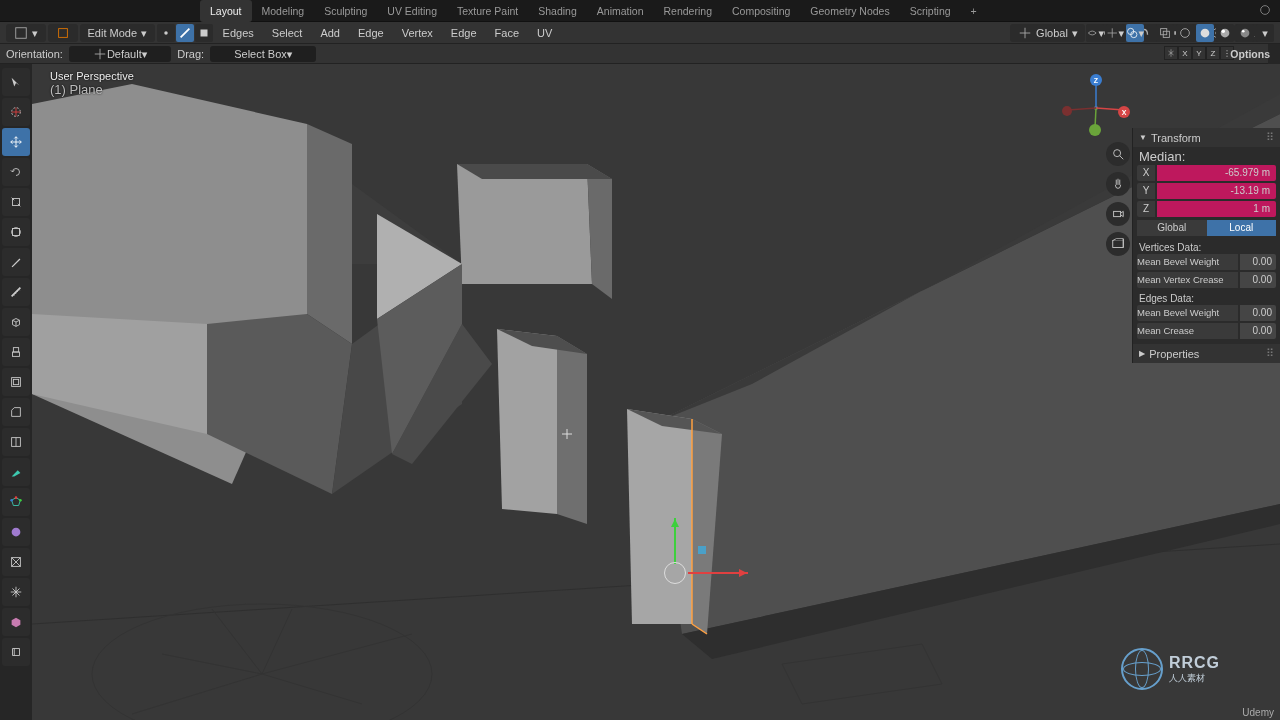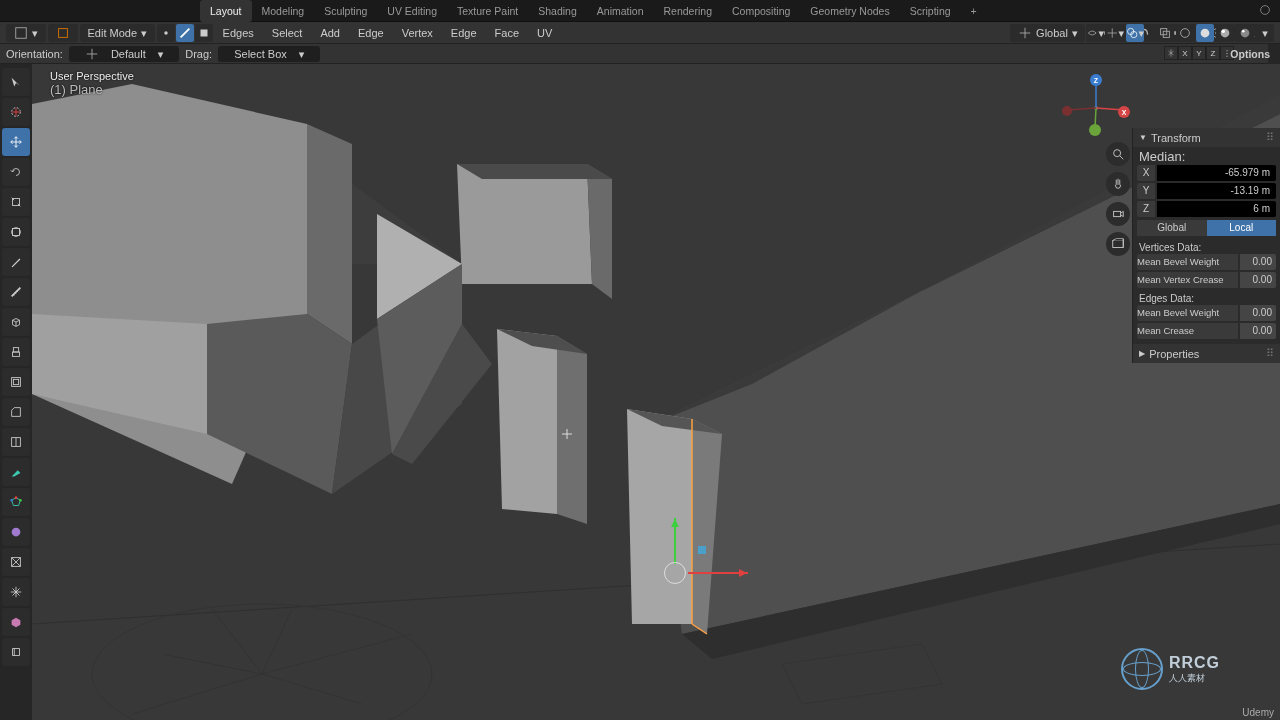--- a/index.html
+++ b/index.html
@@ -21,21 +21,21 @@
 .header2 .dropdown { background: #2b2b2b; padding: 0 8px; height: 18px; line-height: 18px; border-radius: 3px; display: flex; align-items: center; gap: 4px; cursor: pointer; }
 .header2 .menu-col { padding: 0 8px; color: #ccc; cursor: pointer; }
 .header2 .seg { display: flex; gap: 1px; }
 .header2 .seg-btn { width: 18px; height: 18px; background: #2b2b2b; border-radius: 2px; display: flex; align-items: center; justify-content: center; cursor: pointer; }
 .header2 .seg-btn.active { background: #3e72a8; }
 .header2 .spacer { flex: 1; }
 .header2 .right-cluster { position: absolute; right: 6px; top: 2px; display: flex; gap: 2px; align-items: center; }
 
 
 .header3 { position: absolute; top: 44px; left: 0; right: 12px; height: 20px; background: #333; display: flex; align-items: center; padding: 0 6px; gap: 6px; border-bottom: 1px solid #222; }
-.header3 .field { background: #1f1f1f; border-radius: 3px; padding: 0 16px; height: 16px; line-height: 16px; display: flex; align-items: center; gap: 12px; }
+.header3 .field { background: #1f1f1f; border-radius: 3px; padding: 0 24px; height: 16px; line-height: 16px; display: flex; align-items: center; gap: 0; }
 
 
 .left-toolbar { position: absolute; top: 66px; left: 0; width: 32px; bottom: 0; background: transparent; display: flex; flex-direction: column; gap: 2px; padding: 2px; }
 .tool-btn { width: 28px; height: 28px; background: #2c2c2c; border-radius: 3px; display: flex; align-items: center; justify-content: center; cursor: pointer; color: #ccc; }
 .tool-btn.active { background: #3e72a8; }
 
 
 .viewport { position: absolute; top: 64px; left: 32px; right: 0; bottom: 0; background: #383838; overflow: hidden; }
 .viewport-canvas { position: absolute; inset: 0; }
 
@@ -65,21 +65,21 @@
 .gizmo-z::before { content: ''; position: absolute; left: -3px; top: -3px; border: 4px solid transparent; border-bottom: 8px solid #3dd03d; }
 .gizmo-cube { position: absolute; top: 32px; left: 56px; width: 8px; height: 8px; background: #4aa0c8; }
 
 
 .n-panel { position: absolute; top: 64px; right: 0; width: 148px; background: #2b2b2b; border-left: 1px solid #222; }
 .n-panel .panel-hdr { background: #333; padding: 3px 6px; display: flex; align-items: center; gap: 4px; cursor: pointer; }
 .n-panel .panel-hdr .chev { font-size: 8px; }
 .n-panel .sub-label { padding: 2px 6px 0; color: #ccc; font-size: 13px; }
 .n-panel .row { display: flex; align-items: center; padding: 1px 4px; gap: 2px; }
 .n-panel .axis { background: #3a3a3a; width: 18px; height: 16px; text-align: center; line-height: 16px; border-radius: 2px 0 0 2px; font-size: 10px; }
-.n-panel .val { background: #000000; flex: 1; height: 16px; line-height: 16px; text-align: right; padding-right: 6px; border-radius: 0 2px 2px 0; font-size: 10px; }
+.n-panel .val { background: #be185d; flex: 1; height: 16px; line-height: 16px; text-align: right; padding-right: 6px; border-radius: 0 2px 2px 0; font-size: 10px; }
 .n-panel .tabs { display: flex; gap: 0; }
 .n-panel .tab-btn { flex: 1; height: 16px; background: #3a3a3a; text-align: center; line-height: 16px; font-size: 10px; cursor: pointer; }
 .n-panel .tab-btn.active { background: #3e72a8; color: #fff; }
 .n-panel .sec-label { padding: 4px 6px 0; color: #ccc; font-size: 10px; }
 .n-panel .row2 { display: flex; align-items: center; padding: 1px 4px; gap: 2px; }
 .n-panel .row2 .lbl { background: #3a3a3a; flex: 1; height: 16px; line-height: 16px; padding-left: 0; border-radius: 2px 0 0 2px; font-size: 9.5px; }
 .n-panel .row2 .num { background: #454545; width: 36px; height: 16px; line-height: 16px; text-align: right; padding-right: 4px; border-radius: 0 2px 2px 0; font-size: 10px; }
 
 
 .watermark { position: absolute; bottom: 2px; right: 6px; font-size: 10px; color: #aaa; }
@@ -482,21 +482,21 @@
     <div class="row">
         <span class="axis">X</span>
         <span class="val">-65.979 m</span>
       </div>
     <div class="row">
         <span class="axis">Y</span>
         <span class="val">-13.19 m</span>
       </div>
     <div class="row">
         <span class="axis">Z</span>
-        <span class="val">6 m</span>
+        <span class="val">1 m</span>
       </div>
     <div class="row tabs" style="padding:2px 4px;">
       <span class="tab-btn">Global</span>
       <span class="tab-btn active">Local</span>
     </div>
     <div class="sec-label">Vertices Data:</div>
     <div class="row2">
         <span class="lbl">Mean Bevel Weight</span>
         <span class="num">0.00</span>
       </div>

